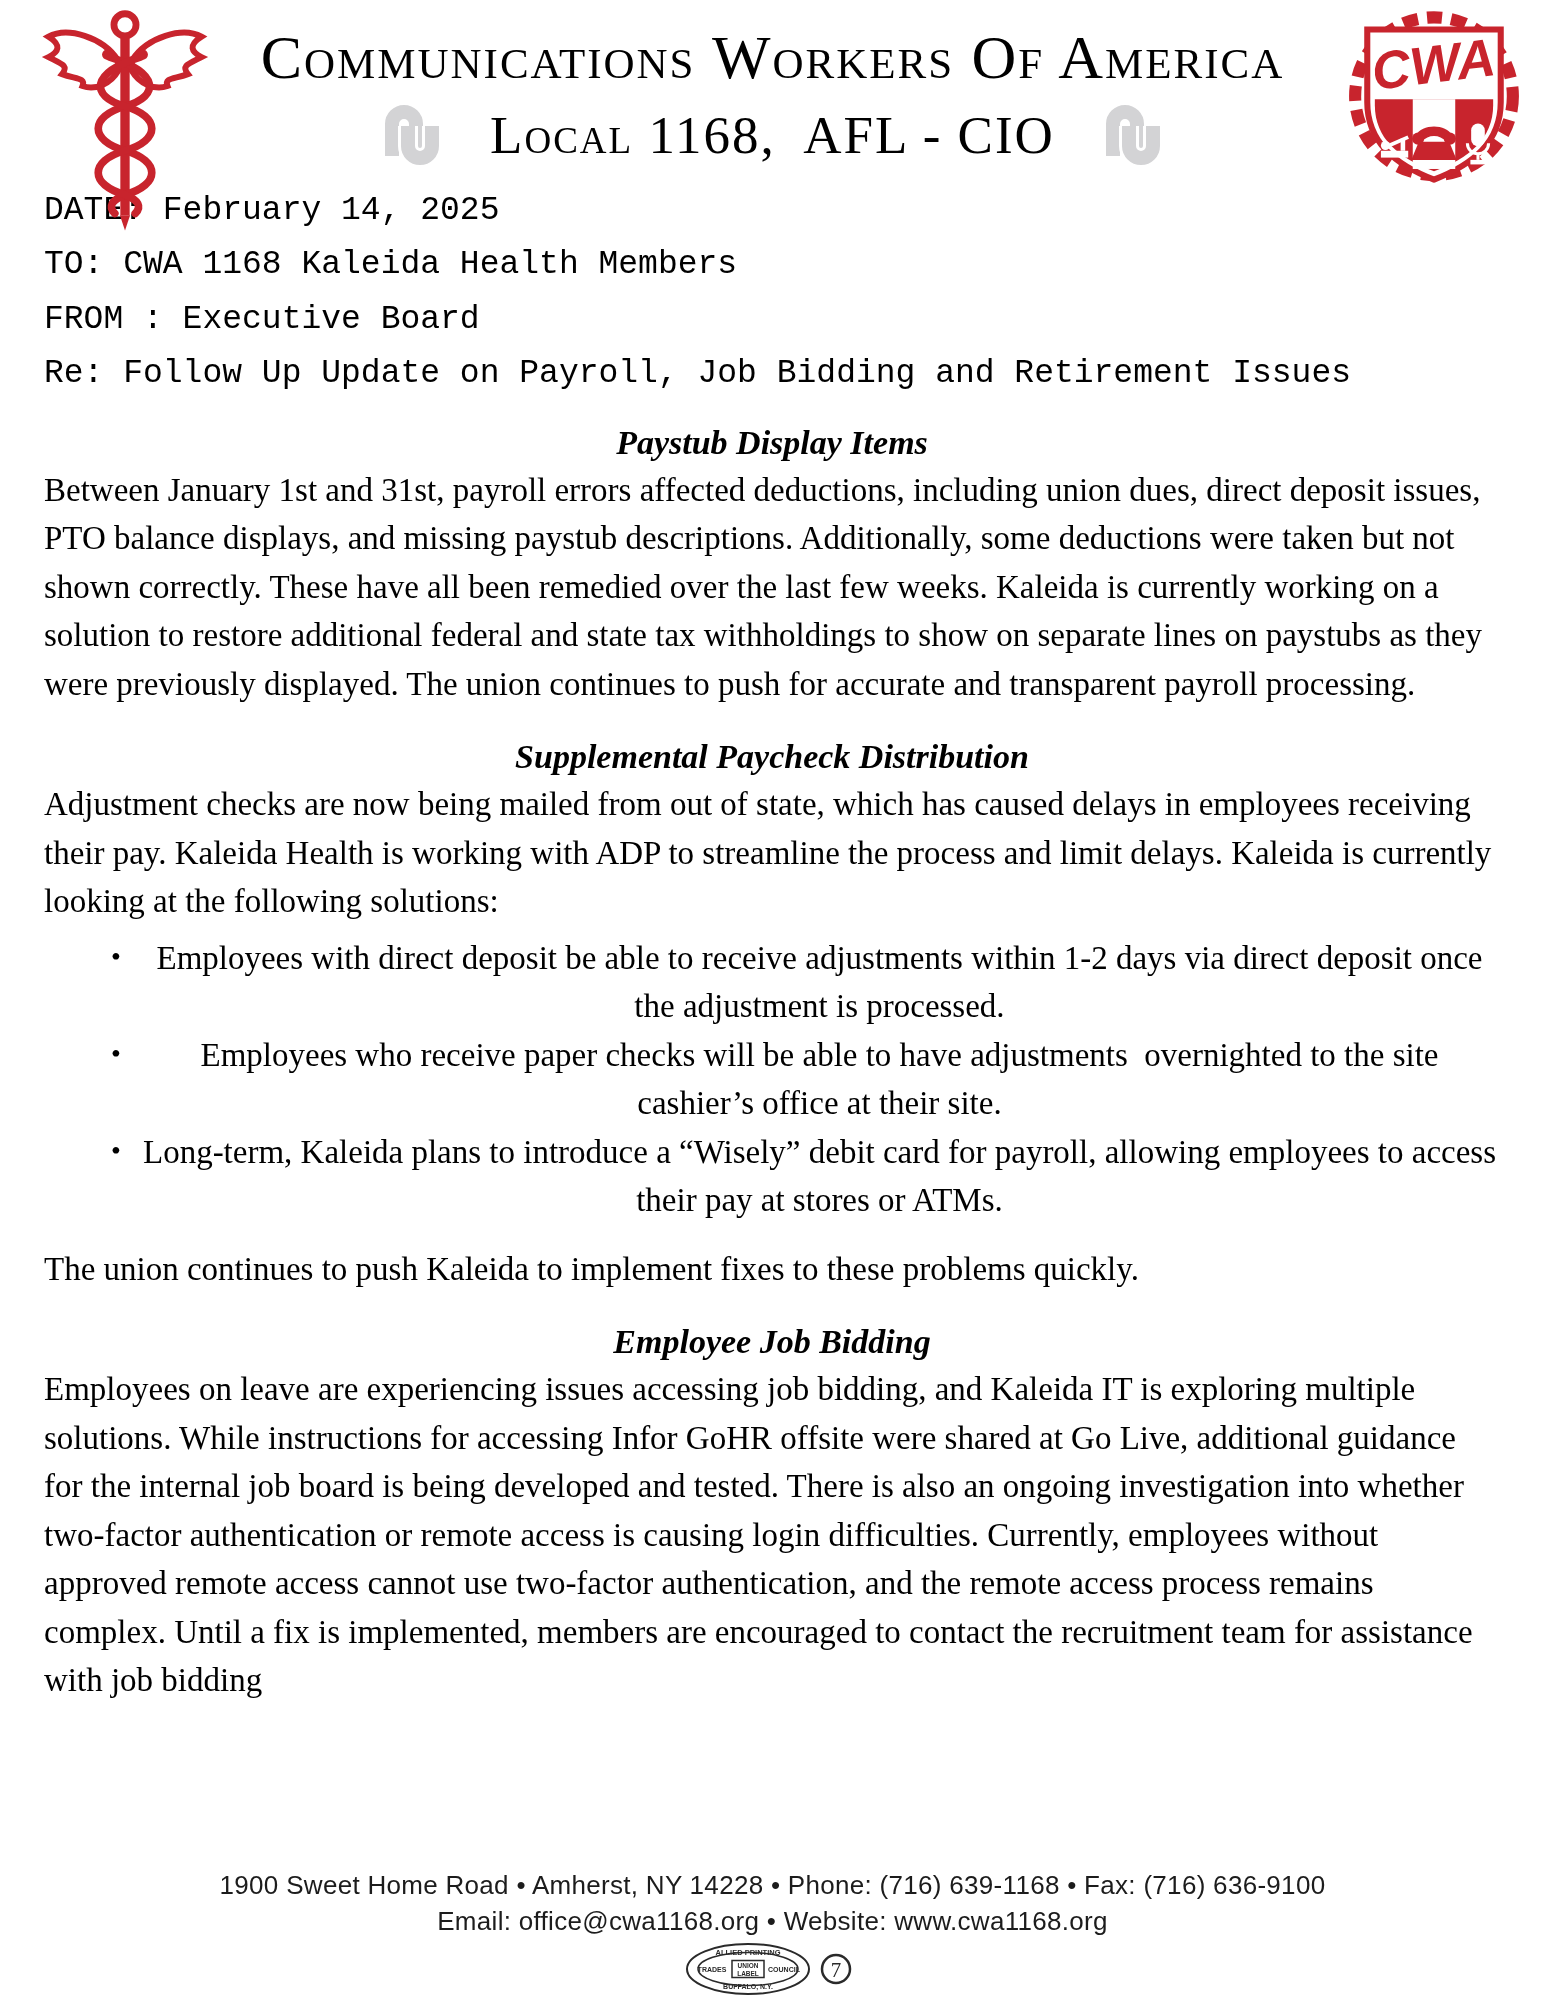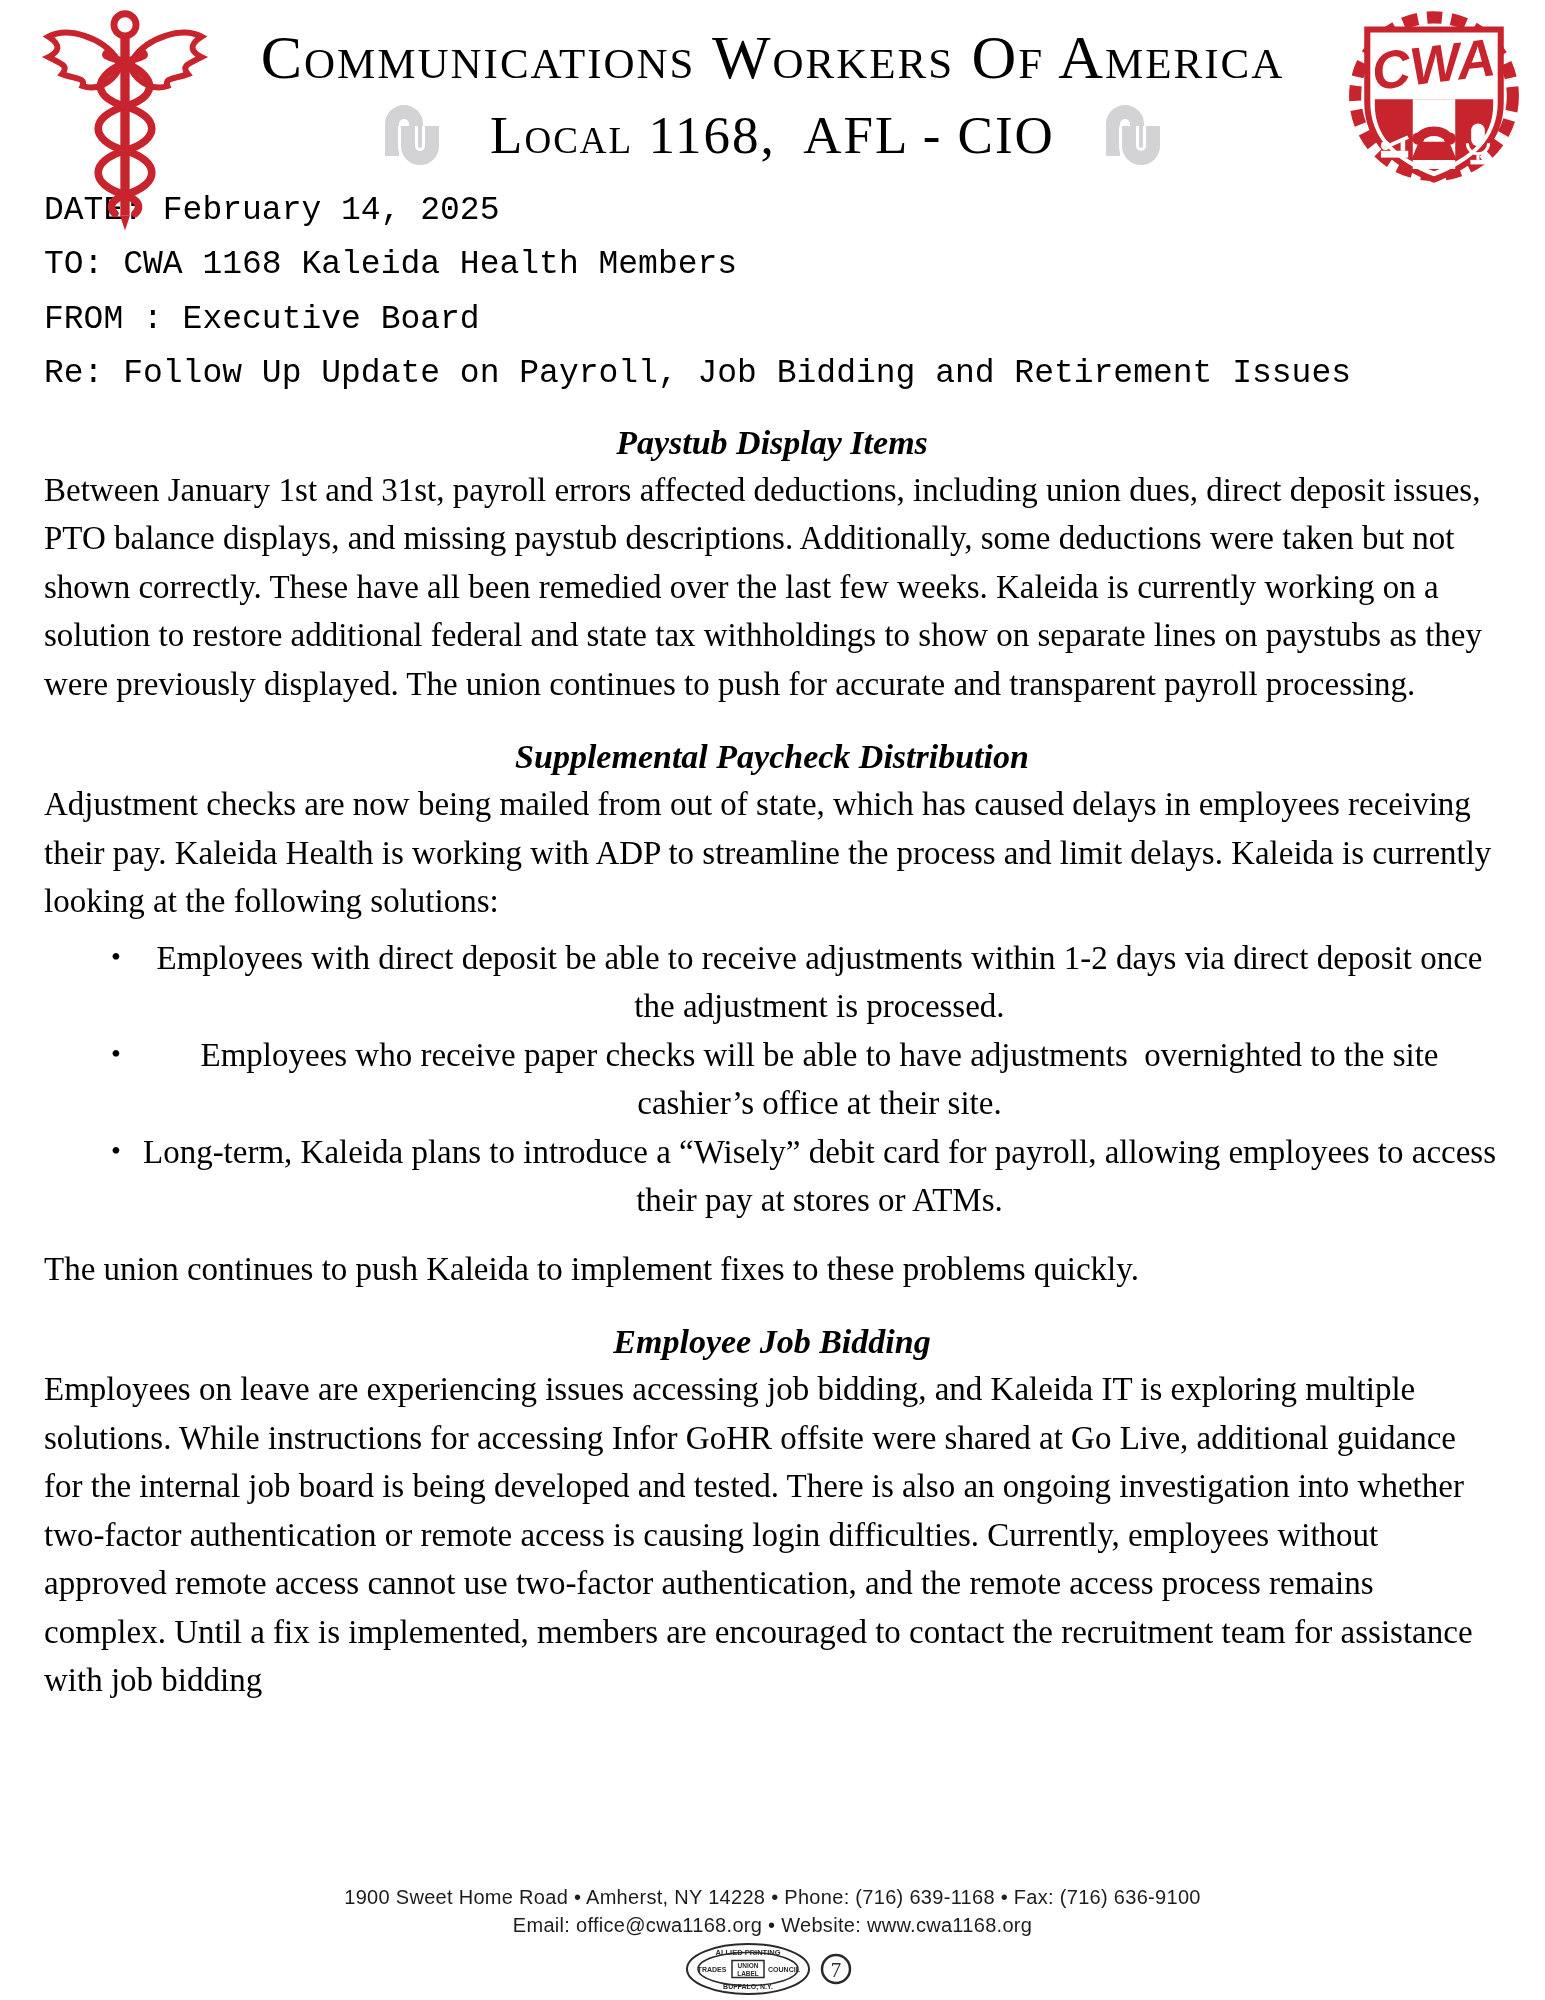--- a/index.html
+++ b/index.html
@@ -22,21 +22,21 @@
   .sec-h{font-size:34px;font-weight:700;font-style:italic;margin:0;line-height:1.35;white-space:pre-wrap;text-align:center;}
   .body-p{margin:0;line-height:1.47;white-space:pre-wrap;}
   ul.bullets{list-style:none;margin:8px 0 0 0;padding:0;text-align:center;}
   ul.bullets li{position:relative;margin-left:95px;line-height:1.47;white-space:pre-wrap;}
   ul.bullets li::before{content:"\2022";position:absolute;left:-28px;top:2px;font-size:28px;}
   .closing{margin:20px 0 0 0;line-height:1.47;white-space:pre-wrap;}
 
   
   .foot{position:absolute;left:0;right:0;bottom:4px;text-align:center;
         font-family:"Liberation Sans",sans-serif;color:#1c1c1c;}
-  .f-line{font-size:20px;letter-spacing:0.3px;margin:5px 0;white-space:pre-wrap;}
+  .f-line{font-size:26px;letter-spacing:0.3px;margin:5px 0;white-space:pre-wrap;}
   .bug-row{display:flex;justify-content:center;align-items:center;margin-top:4px;}
   svg text{font-family:"Liberation Sans",sans-serif;}
   svg .serif{font-family:"Liberation Serif",serif;}
 </style>
 </head>
 <body>
 
 <div class="page">
 
   <div class="letterhead">

